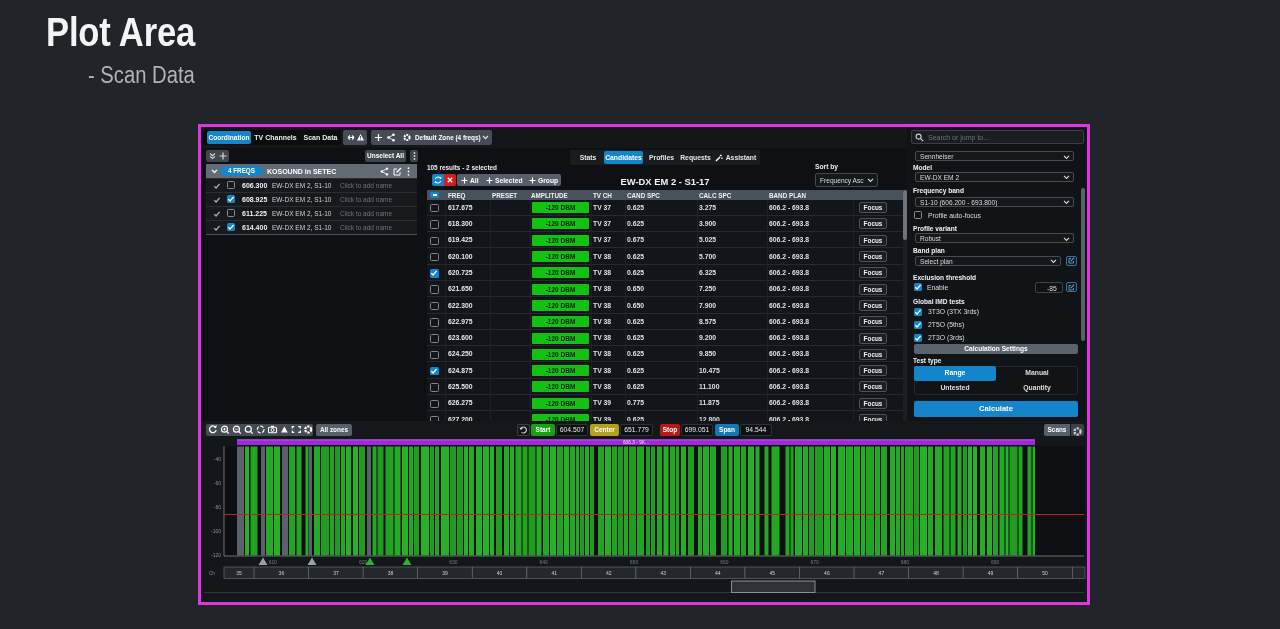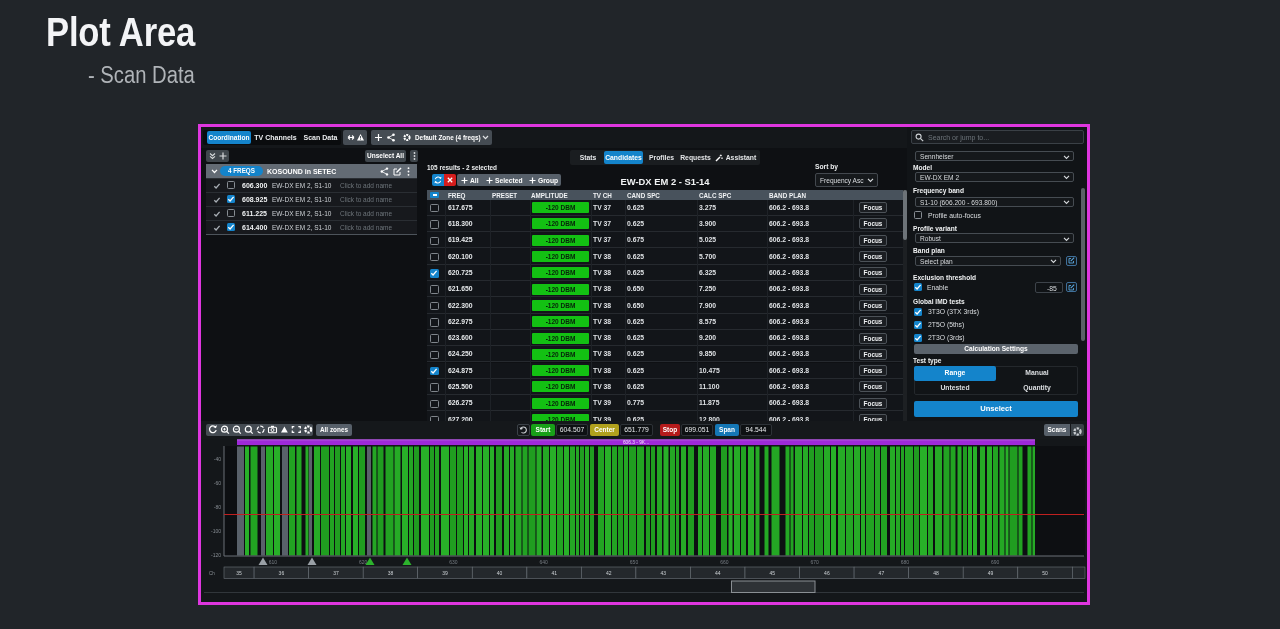--- a/index.html
+++ b/index.html
@@ -129,21 +129,21 @@
     </svg>
     <div style="left:269px;top:49.5px;font-size:6.7px;color:#fff;font-weight:700;white-space:nowrap;">All</div>
     <svg style="left:285px;top:50px" width="7" height="7">
       <path d="M3.5 0.5 V6.5 M0.5 3.5 H6.5" stroke="#fff" stroke-width="1.2"></path>
     </svg>
     <div style="left:294px;top:49.5px;font-size:6.7px;color:#fff;font-weight:700;white-space:nowrap;">Selected</div>
     <svg style="left:328px;top:50px" width="7" height="7">
       <path d="M3.5 0.5 V6.5 M0.5 3.5 H6.5" stroke="#fff" stroke-width="1.2"></path>
     </svg>
     <div style="left:337px;top:49.5px;font-size:6.7px;color:#fff;font-weight:700;white-space:nowrap;">Group</div>
-    <div style="left:390px;top:48px;width:148px;height:13px;font-size:9.4px;color:#f2f4f5;font-weight:700;text-align:center;line-height:13px;white-space:nowrap;">EW-DX EM 2 - S1-14</div>
+    <div style="left:390px;top:48px;width:148px;height:13px;font-size:9.4px;color:#f2f4f5;font-weight:700;text-align:center;line-height:13px;white-space:nowrap;">EW-DX EM 2 - S1-17</div>
     <div style="left:614px;top:35.5px;font-size:6.7px;color:#eceeef;font-weight:700;white-space:nowrap;">Sort by</div>
     <div style="left:614px;top:46px;width:63px;height:14px;background:#16191c;border:1px solid #43484e;border-radius:2px"></div>
     <div style="left:619px;top:50px;font-size:6.6px;color:#dadde0;font-weight:400;white-space:nowrap;">Frequency Asc</div>
     <svg style="left:666px;top:51px" width="7" height="5">
       <path d="M1 0.8 L3.5 3.4 L6 0.8" stroke="#dadde0" stroke-width="1.1" fill="none"></path>
     </svg>
     <div style="left:226px;top:63px;width:476px;height:9.5px;background:#48525c"></div>
     <div style="left:229px;top:65.2px;width:9px;height:5.5px;background:#1484cb;border-radius:1px"></div>
     <div style="left:231.5px;top:67.4px;width:4px;height:1.4px;background:#fff"></div>
     <div style="left:247px;top:64.6px;font-size:6.3px;color:#f0f2f4;font-weight:700;white-space:nowrap;">FREQ</div>
@@ -367,21 +367,21 @@
       <path d="M1.3 4.2 L3.1 6 L6.6 1.9" stroke="#fff" stroke-width="1.3" fill="none"></path>
     </svg>
     <div style="left:727px;top:207.0px;font-size:6.8px;color:#dcdfe2;font-weight:400;white-space:nowrap;">2T3O (3rds)</div>
     <div style="left:713px;top:216.5px;width:164px;height:10.5px;background:#5b636c;font-size:6.6px;color:#fff;font-weight:700;text-align:center;line-height:10.5px;white-space:nowrap;border-radius:2px">Calculation Settings</div>
     <div style="left:712px;top:229.5px;font-size:6.6px;color:#f0f2f3;font-weight:700;white-space:nowrap;">Test type</div>
     <div style="left:713px;top:239px;width:164px;height:29px;background:#111417;border:1px solid #24282c;border-radius:2px"></div>
     <div style="left:713px;top:239px;width:82px;height:14.5px;background:#1484cb;font-size:6.8px;color:#fff;font-weight:700;text-align:center;line-height:14.5px;white-space:nowrap;border-radius:2px">Range</div>
     <div style="left:795px;top:239px;width:82px;height:14.5px;font-size:6.8px;color:#dcdfe2;font-weight:700;text-align:center;line-height:14.5px;white-space:nowrap;">Manual</div>
     <div style="left:713px;top:253.5px;width:82px;height:14.5px;font-size:6.8px;color:#dcdfe2;font-weight:700;text-align:center;line-height:14.5px;white-space:nowrap;">Untested</div>
     <div style="left:795px;top:253.5px;width:82px;height:14.5px;font-size:6.8px;color:#dcdfe2;font-weight:700;text-align:center;line-height:14.5px;white-space:nowrap;">Quantity</div>
-    <div style="left:713px;top:273.5px;width:164px;height:16px;background:#1484cb;font-size:7.6px;color:#fff;font-weight:700;text-align:center;line-height:16px;white-space:nowrap;border-radius:2px">Unselect</div>
+    <div style="left:713px;top:273.5px;width:164px;height:16px;background:#1484cb;font-size:7.6px;color:#fff;font-weight:700;text-align:center;line-height:16px;white-space:nowrap;border-radius:2px">Calculate</div>
     <div style="left:880px;top:61px;width:4px;height:153px;background:#5b6167;border-radius:2px"></div>
     <div style="left:0px;top:294px;width:886px;height:19px;background:#15181b"></div>
     <div style="left:5px;top:297px;width:107px;height:12px;background:#454c53;border-radius:2px"></div>
     <svg style="left:5px;top:297px" width="107" height="12" viewBox="0 0 107 12">
       <path d="M9.6 3.2 A3.4 3.4 0 1 0 10.2 6.2" stroke="#fff" stroke-width="1.3" fill="none" transform="translate(0.0,0)"></path>
       <path d="M11 1.2 L9.9 4.2 L7.2 2.9 Z" fill="#fff" transform="translate(0.0,0)"></path>
       <circle cx="6.6" cy="5.2" r="3" stroke="#fff" stroke-width="1.2" fill="none" transform="translate(11.9,0)"></circle>
       <path d="M8.8 7.4 L11 9.6" stroke="#fff" stroke-width="1.3" transform="translate(11.9,0)"></path>
       <path d="M6.6 3.9 V6.5 M5.3 5.2 H7.9" stroke="#fff" stroke-width="0.9" transform="translate(11.9,0)"></path>
       <circle cx="6.6" cy="5.2" r="3" stroke="#fff" stroke-width="1.2" fill="none" transform="translate(23.8,0)"></circle>

